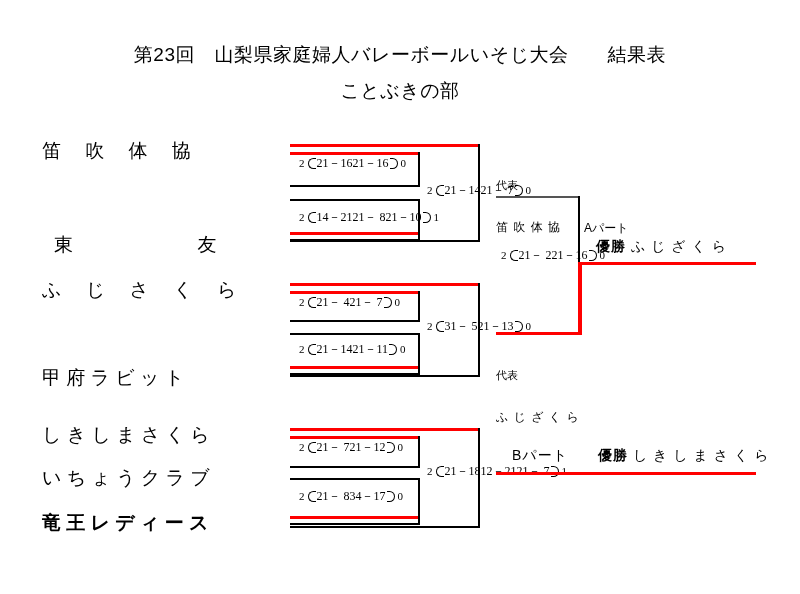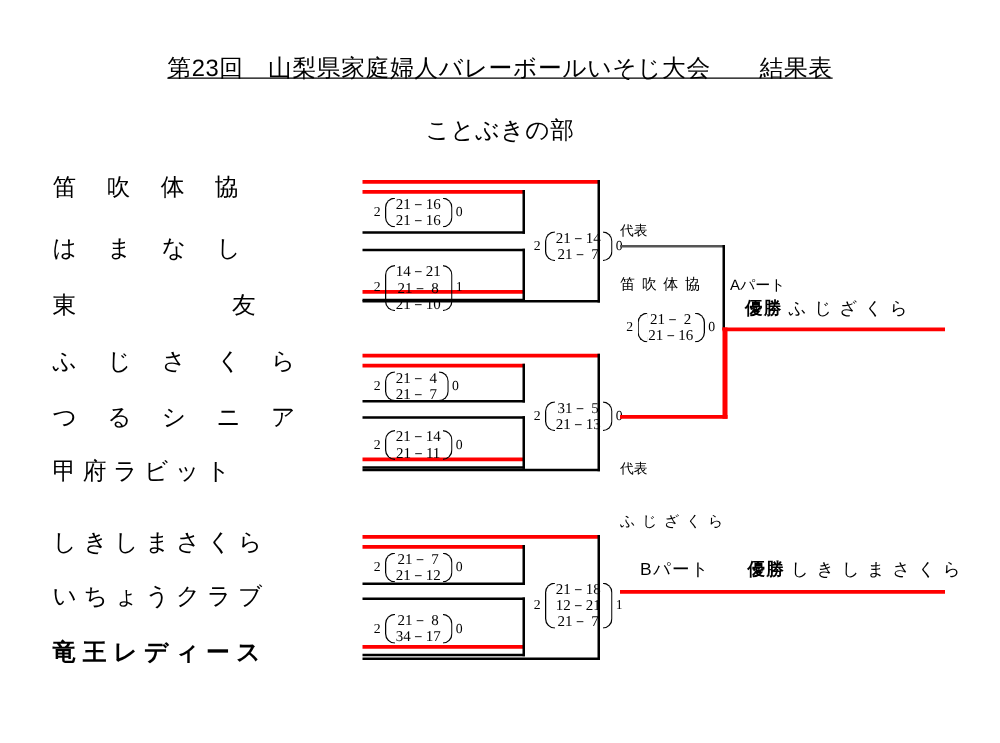--- a/index.html
+++ b/index.html
@@ -6,24 +6,24 @@
   body{
     width:800px;height:594px;background:#ffffff;
     font-family:"Liberation Sans","DejaVu Sans",sans-serif;
     color:#000;overflow:hidden;position:relative;
   }
   .stage{position:absolute;left:0;top:0;width:800px;height:594px;}
 
   
   .title{
     position:absolute;left:0;top:42px;width:800px;text-align:center;
-    font-size:19px;letter-spacing:0.5px;white-space:pre;text-decoration:underline;
+    font-size:19px;letter-spacing:0.5px;white-space:pre;
   }
   .subtitle{
-    position:absolute;left:0;top:91px;width:800px;text-align:center;
+    position:absolute;left:0;top:78px;width:800px;text-align:center;
     font-size:19px;letter-spacing:0.5px;white-space:pre;
   }
 
   
   .team{
     position:absolute;font-size:19px;white-space:pre;
     line-height:19px;letter-spacing:0px;
   }
 
   
@@ -33,21 +33,21 @@
   .rvline{position:absolute;background:#ff0000;width:4px;}
 
   
   .score{
     position:absolute;display:flex;align-items:center;
     font-family:"Liberation Serif","DejaVu Serif",serif;
     white-space:nowrap;
   }
   .score .g{font-size:11px;line-height:11px;padding:0 3px;}
   .score .sets{
-    display:flex;flex-direction:column;align-items:center;
+    display:flex;flex-direction:row;align-items:center;
     position:relative;padding:0 9px;
   }
   .score .sets span{font-size:12px;line-height:13px;white-space:pre;}
   .score .sets:before,.score .sets:after{
     content:"";position:absolute;top:1px;bottom:1px;width:7px;
     border:1.3px solid #000;
   }
   .score .sets:before{left:0;border-right:0;border-radius:12px 0 0 12px;}
   .score .sets:after{right:0;border-left:0;border-radius:0 12px 12px 0;}
 
@@ -60,25 +60,23 @@
 </style>
 </head>
 <body>
 
 <div class="stage">
 
   <div class="title">第23回　山梨県家庭婦人バレーボールいそじ大会　　結果表</div>
   <div class="subtitle">ことぶきの部</div>
 
   <div class="team" style="left:42px;top:141px;">笛 　吹 　体 　協</div>
-  <div class="team" style="left:42px;top:190px;">は 　ま 　な 　し</div>
-  <div class="team" style="left:42px;top:235px;">東 　　　　　 　友</div>
+  <div class="team" style="left:54px;top:235px;">東 　　　　　 　友</div>
 
   <div class="team" style="left:42px;top:280px;">ふ 　じ 　さ 　く 　ら</div>
-  <div class="team" style="left:42px;top:325px;">つ 　る 　シ 　ニ 　ア</div>
   <div class="team" style="left:42px;top:368px;">甲 府 ラ ビ ッ ト</div>
 
   <div class="team" style="left:42px;top:425px;">し き し ま さ く ら</div>
   <div class="team" style="left:42px;top:468px;">い ち ょ う ク ラ ブ</div>
   <div class="team" style="left:42px;top:513px;font-weight:bold;">竜 王 レ デ ィ ー ス</div>
 
   <div class="rline" style="left:290px;top:144px;width:190px;"></div>
   <div class="rline" style="left:290px;top:152px;width:130px;"></div>
 
   <div class="hline" style="left:290px;top:185px;width:130px;"></div>

